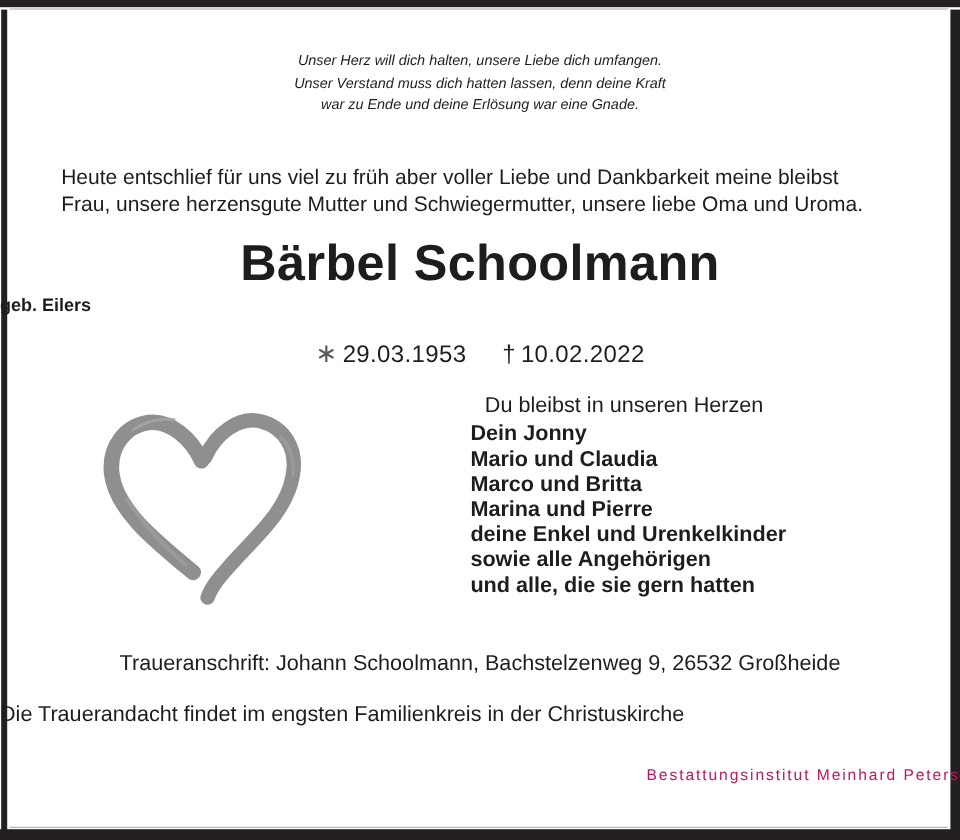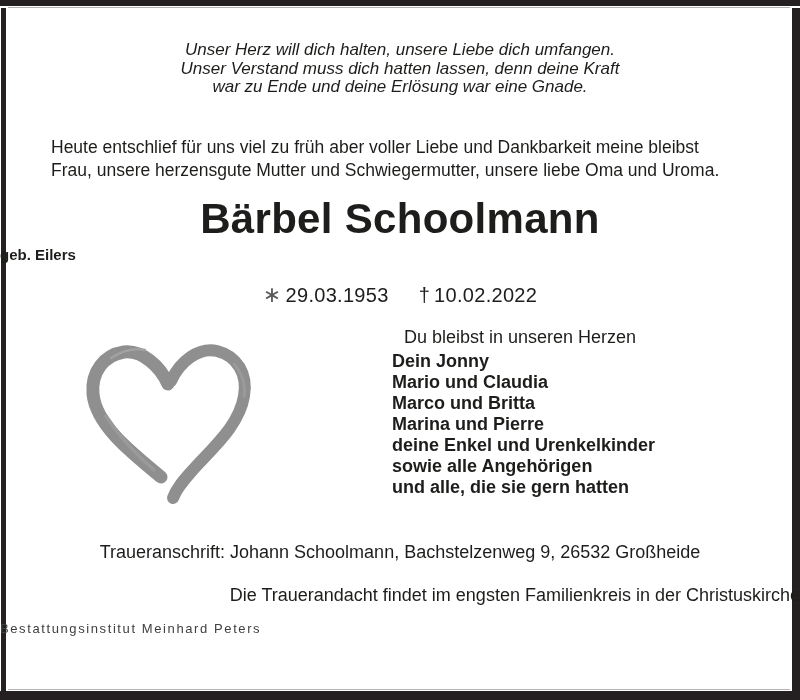--- a/index.html
+++ b/index.html
@@ -19,21 +19,21 @@
   .bar-right  { right: 0; top: 8px; bottom: 0; width: 8px; }
   .bar-bottom { left: 0; bottom: 0; width: 100%; height: 9px; }
   .hairline { position: absolute; background: #b3b3b3; height: 1px; left: 8px; right: 10px; }
   .hair-top { top: 7px; }
   .hair-bottom { bottom: 10px; }
 
   
   .verse {
     position: absolute; top: 41px; left: 0; width: 100%;
     text-align: center; font-style: italic;
-    font-size: 17px; line-height: 18.5px;
+    font-size: 12px; line-height: 18.5px;
   }
   .intro {
     position: absolute; top: 136px; left: 51px; width: 702px;
     font-size: 17.5px; line-height: 23px;
   }
   .deceased-name {
     position: absolute; top: 197px; left: 0; width: 100%;
     margin: 0; text-align: center;
     font-size: 42px; line-height: 44px; font-weight: bold;
     letter-spacing: 0.3px;
@@ -61,26 +61,26 @@
     font-size: 18px; line-height: 21px; font-weight: bold;
   }
   .heart-wrap { position: absolute; left: 78px; top: 338px; width: 178px; height: 168px; }
 
   .address {
     position: absolute; top: 542px; left: 0; width: 100%;
     text-align: center; font-size: 18px;
   }
   .service {
     position: absolute; top: 584px; left: 0; width: 100%;
-    text-align: right; font-size: 18px; line-height: 23px;
+    text-align: left; font-size: 18px; line-height: 23px;
   }
   .funeral-home {
-    position: absolute; top: 621px; left: 0; width: 100%;
-    text-align: left; font-size: 13px; letter-spacing: 1.6px;
-    color: #404040;
+    position: absolute; top: 638px; left: 0; width: 100%;
+    text-align: right; font-size: 13px; letter-spacing: 1.6px;
+    color: #be185d;
   }
 </style>
 </head>
 <body>
 
 <div class="page">
 
   <div class="bar bar-top"></div>
   <div class="hairline hair-top"></div>
   <div class="bar bar-left"></div>

